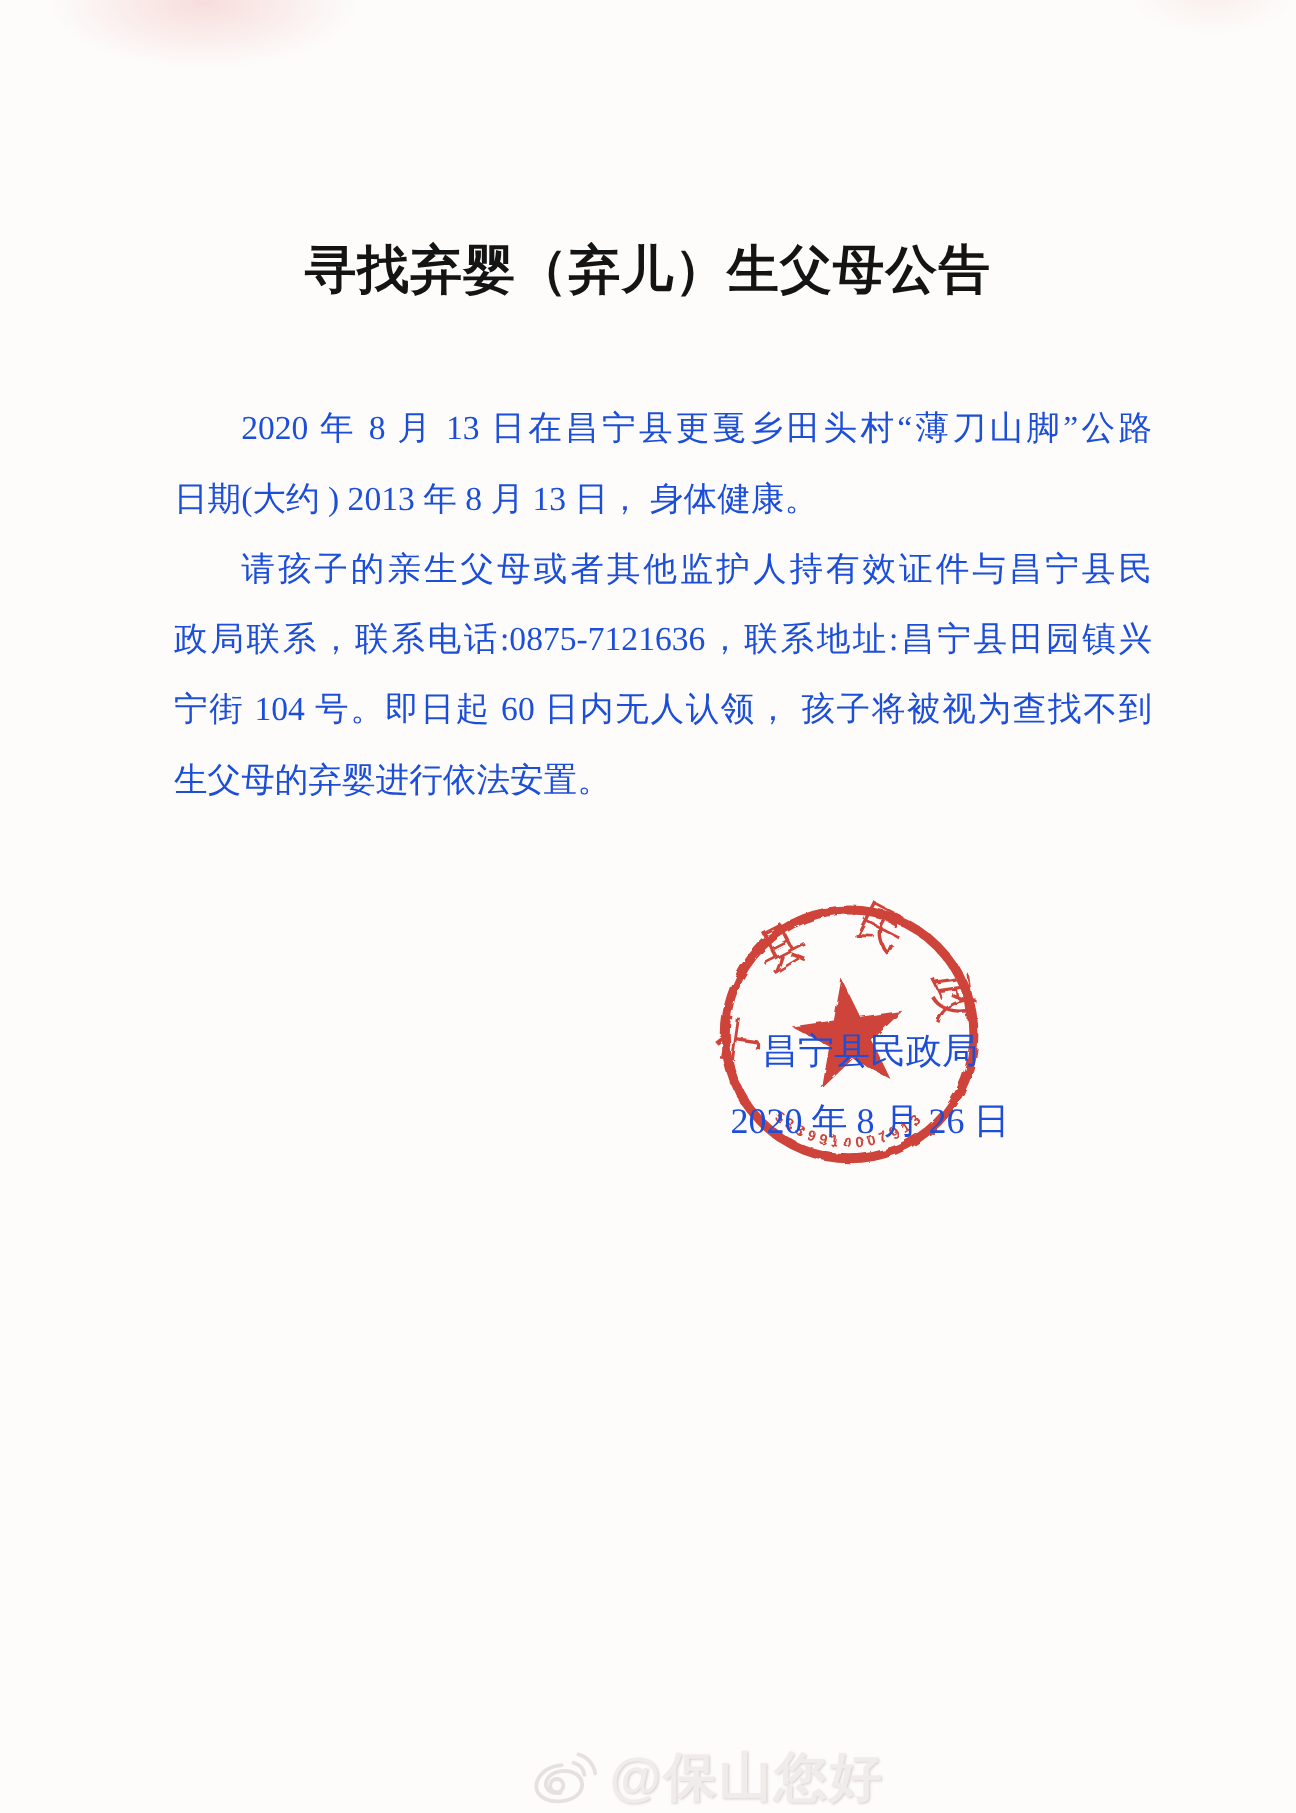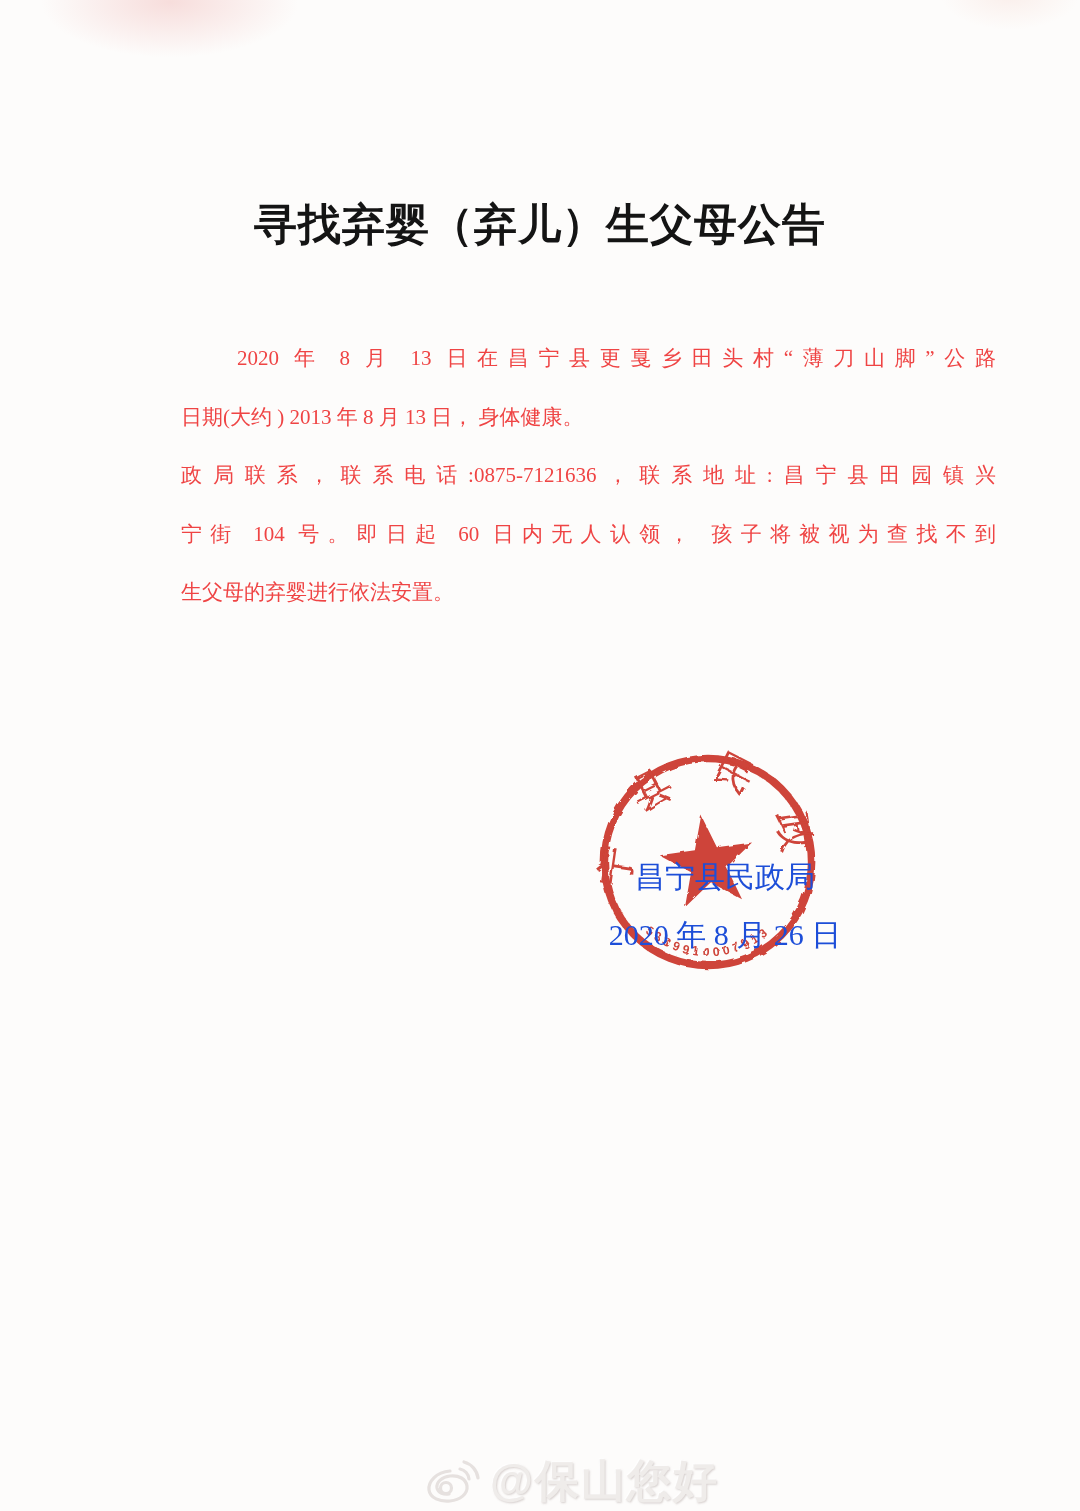--- a/index.html
+++ b/index.html
@@ -32,23 +32,22 @@
     text-align: center;
     font-size: 43px;
     font-weight: 700;
     letter-spacing: 1px;
     color: #141414;
   }
 
   .doc-body {
     position: absolute;
     left: 145px; top: 329px; width: 815px;
-    font-size: 21px;
-    color: #ef4444;
-    margin-left: 36px;
+    font-size: 28px;
+    color: #1d4ed8;
   }
   .line {
     height: 58.5px;
     line-height: 58.5px;
     text-align: justify;
     text-align-last: justify;
     overflow: visible;
   }
   .line.indent { text-indent: 56px; }
   .line.left { text-align: left; text-align-last: left; }
@@ -69,21 +68,21 @@
     width: 334px;
     z-index: 2;
     text-align: center;
     font-size: 30px;
     color: #1d4ed8;
   }
   .signature .sig-line { height: 58px; line-height: 58px; white-space: nowrap; }
 
   .watermark {
     position: absolute;
-    left: 426px; top: 1452px;
+    left: 444px; top: 1452px;
     display: flex;
     align-items: center;
     gap: 10px;
     z-index: 3;
     text-align: right;
   }
   .watermark .wm-text {
     font-size: 44px;
     font-weight: 700;
     color: #efecea;
@@ -99,20 +98,21 @@
 <div class="page">
 
   <div class="smudge smudge-1"></div>
   <div class="smudge smudge-2"></div>
 
   <h1 class="doc-title">寻找弃婴（弃儿）生父母公告</h1>
 
   <div class="doc-body">
     <div class="line indent">2020 年 8 月 13 日在昌宁县更戛乡田头村“薄刀山脚”公路</div>
     <div class="line left">日期(大约 ) 2013 年 8 月 13 日， 身体健康。</div>
+    <div class="line indent">请孩子的亲生父母或者其他监护人持有效证件与昌宁县民</div>
     <div class="line">政局联系，联系电话:0875-7121636，联系地址:昌宁县田园镇兴</div>
     <div class="line">宁街 104 号。即日起 60 日内无人认领， 孩子将被视为查找不到</div>
     <div class="line left">生父母的弃婴进行依法安置。</div>
   </div>
 
   <div class="seal">
     <svg viewBox="0 0 240 240" xmlns="http://www.w3.org/2000/svg">
       <defs>
         <filter id="rough">
           <feTurbulence type="fractalNoise" baseFrequency="0.09" numOctaves="2" result="n"></feTurbulence>

